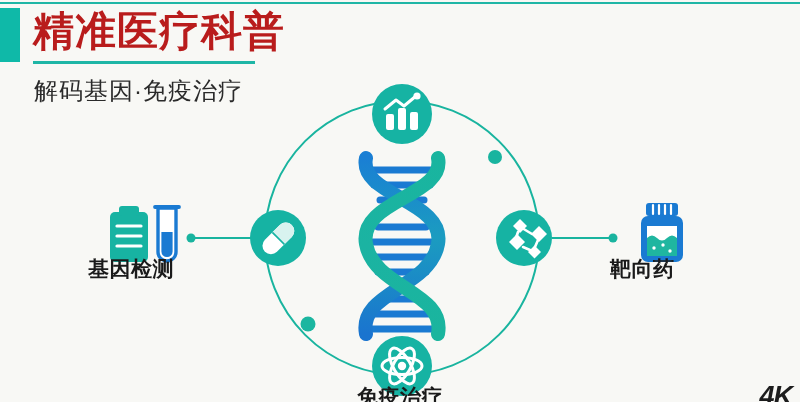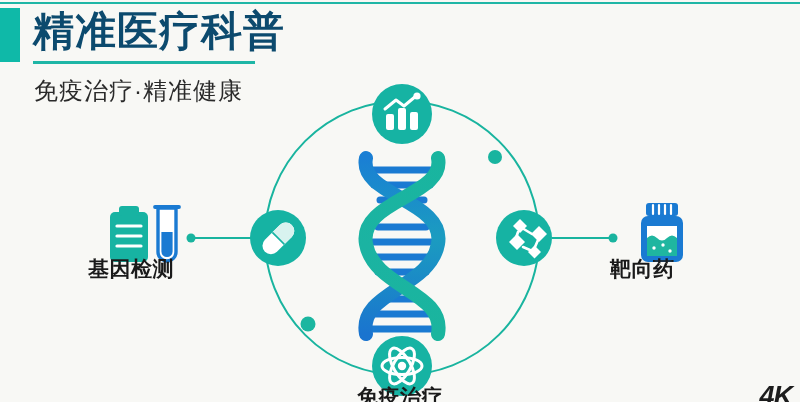--- a/index.html
+++ b/index.html
@@ -38,21 +38,21 @@
     left: 0; top: 8px;
     width: 20px; height: 54px;
     background: #0fb9a8;
   }
   .title {
     position: absolute;
     left: 33px; top: 4px;
     font-size: 41px;
     font-weight: 700;
     letter-spacing: 1px;
-    color: #0c4a6e;
+    color: #b91c1c;
     line-height: 54px;
     white-space: nowrap;
   }
   .title-underline {
     position: absolute;
     left: 33px; top: 61px;
     width: 222px; height: 3px;
     background: #1fb6a6;
   }
   .subtitle {
@@ -114,21 +114,21 @@
 </head>
 <body>
 
 <div id="slide">
 
   <div class="top-rule"></div>
 
   <div class="accent-bar"></div>
   <div class="title">精准医疗科普</div>
   <div class="title-underline"></div>
-  <div class="subtitle">免疫治疗·精准健康</div>
+  <div class="subtitle">解码基因·免疫治疗</div>
 
   <div class="stage">
   <svg width="800" height="402" viewBox="0 0 800 402" xmlns="http://www.w3.org/2000/svg">
     <defs>
       <linearGradient id="gradStrandA" x1="0" y1="0" x2="0" y2="1">
         <stop offset="0%" stop-color="#1a7fd4"></stop>
         <stop offset="45%" stop-color="#1b9cc0"></stop>
         <stop offset="100%" stop-color="#1a74cf"></stop>
       </linearGradient>
       <linearGradient id="gradStrandB" x1="0" y1="0" x2="0" y2="1">

